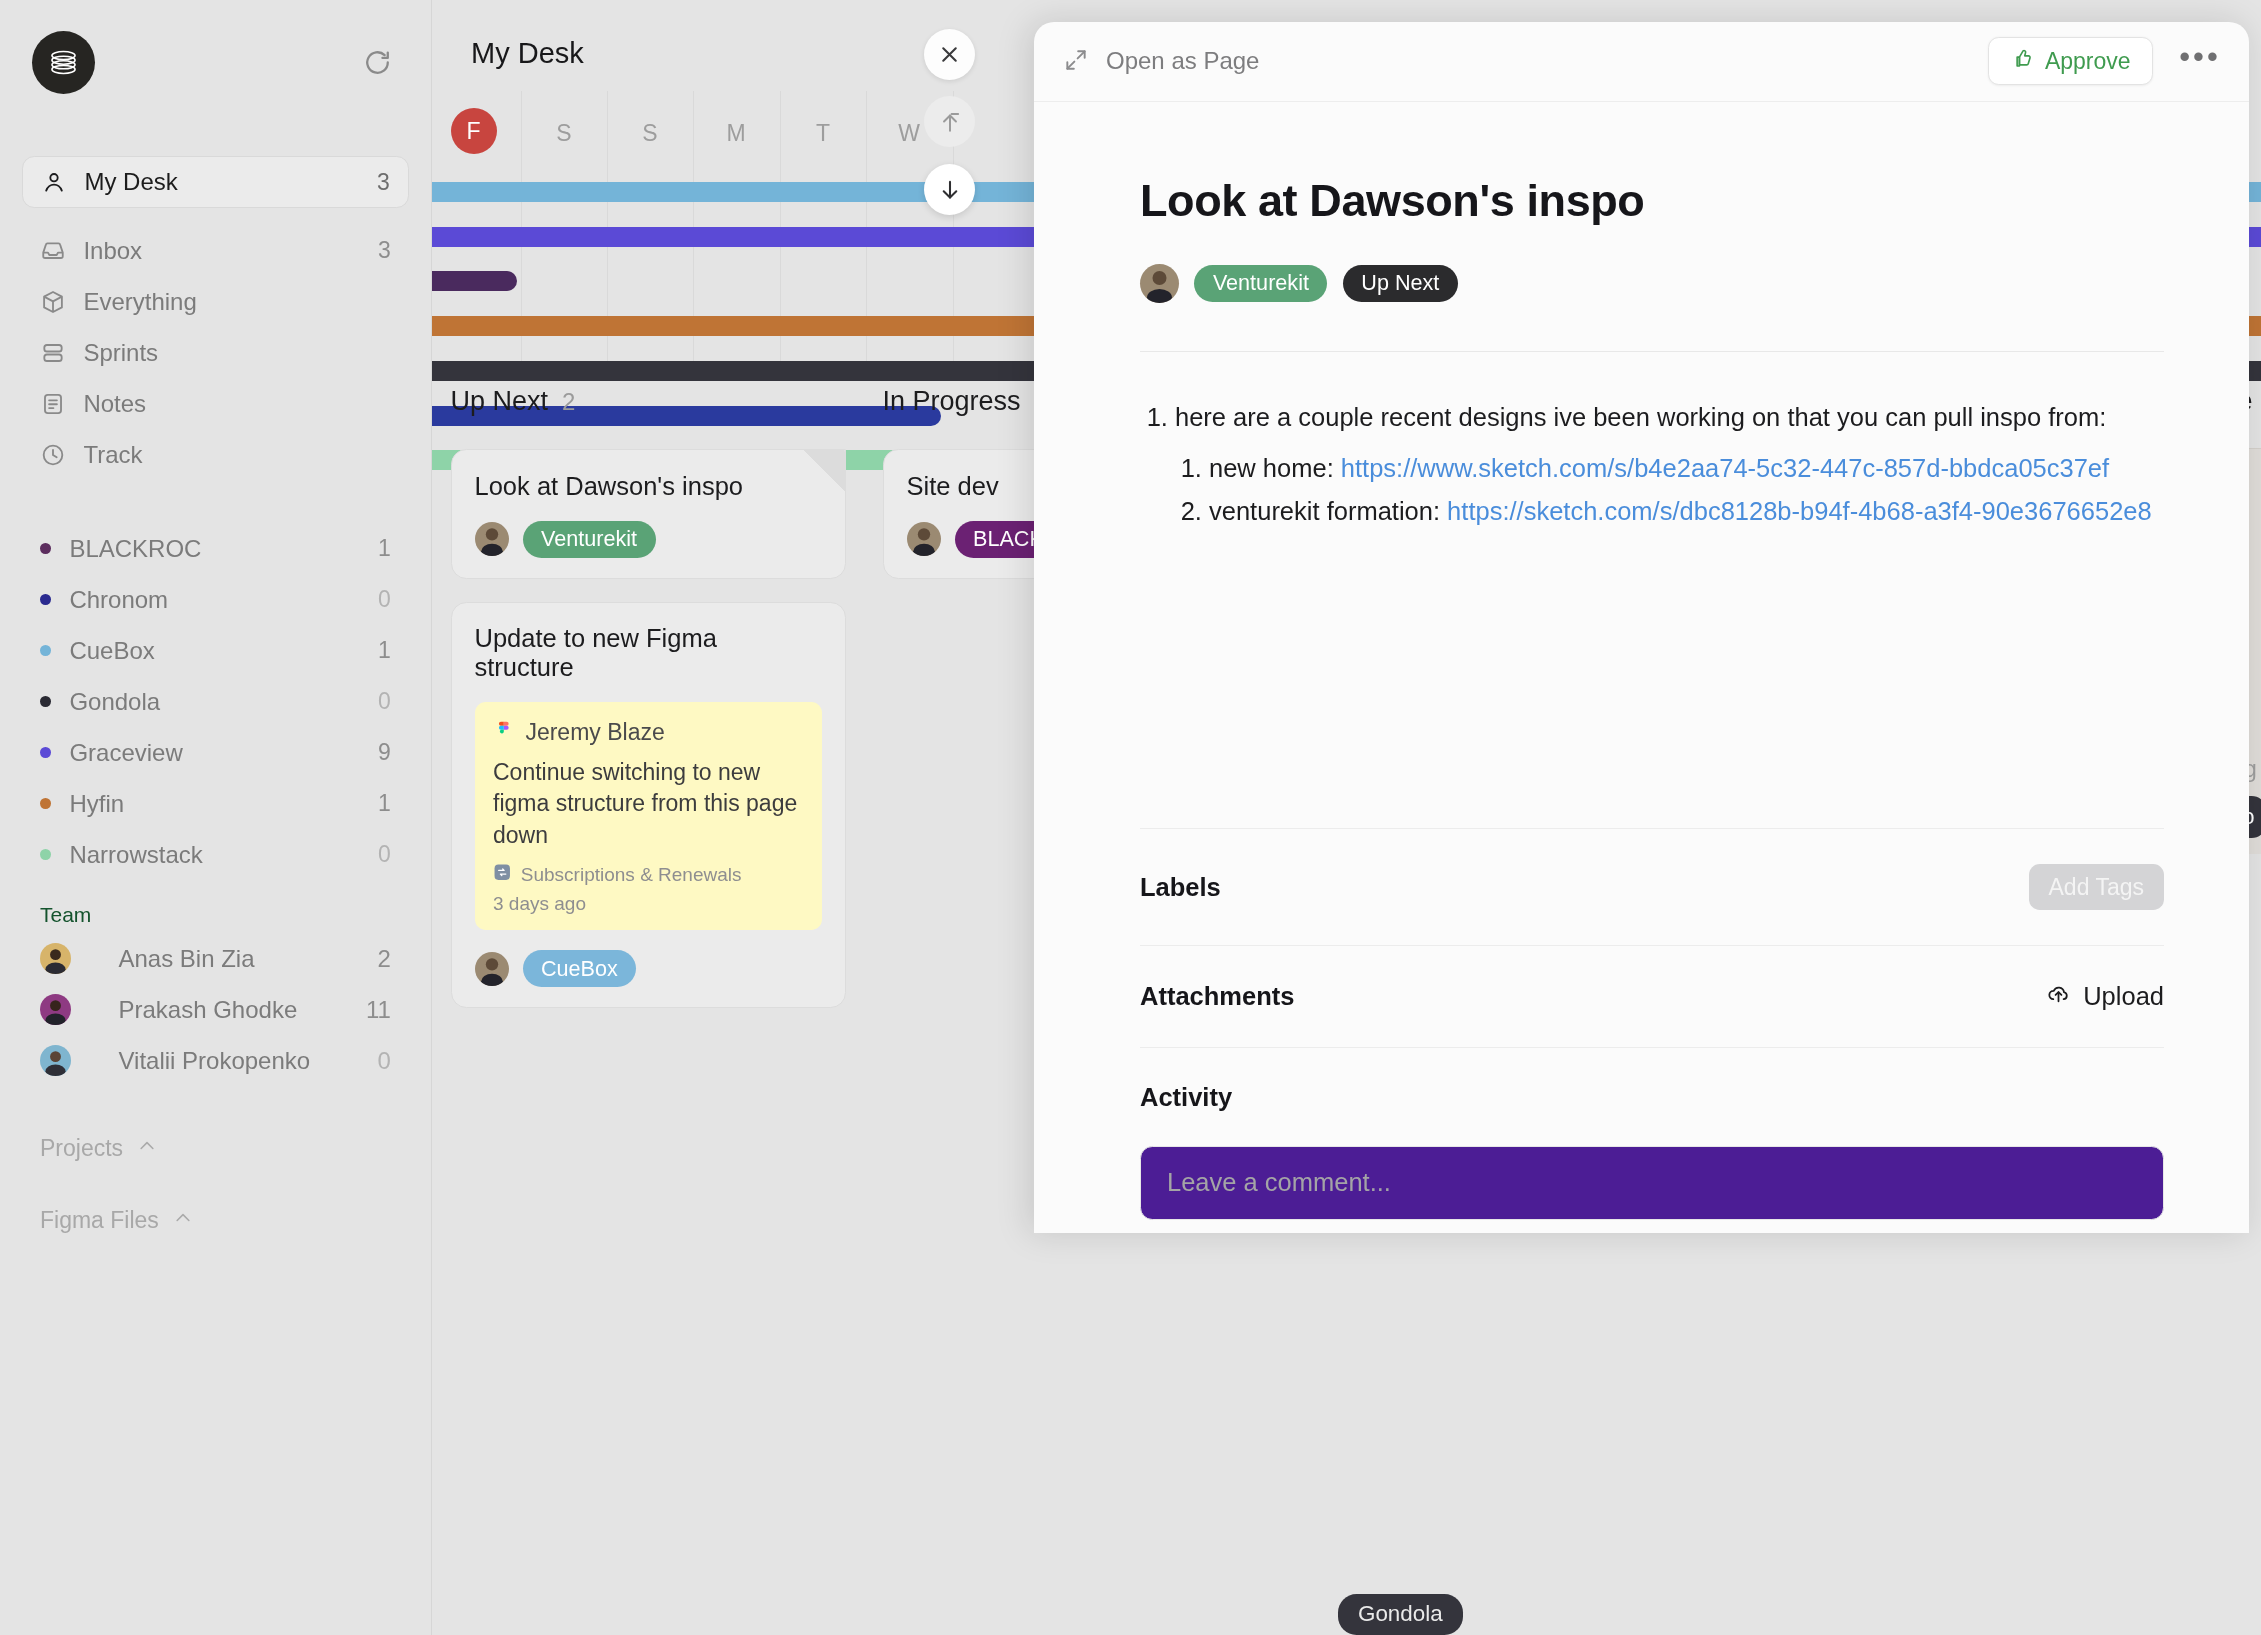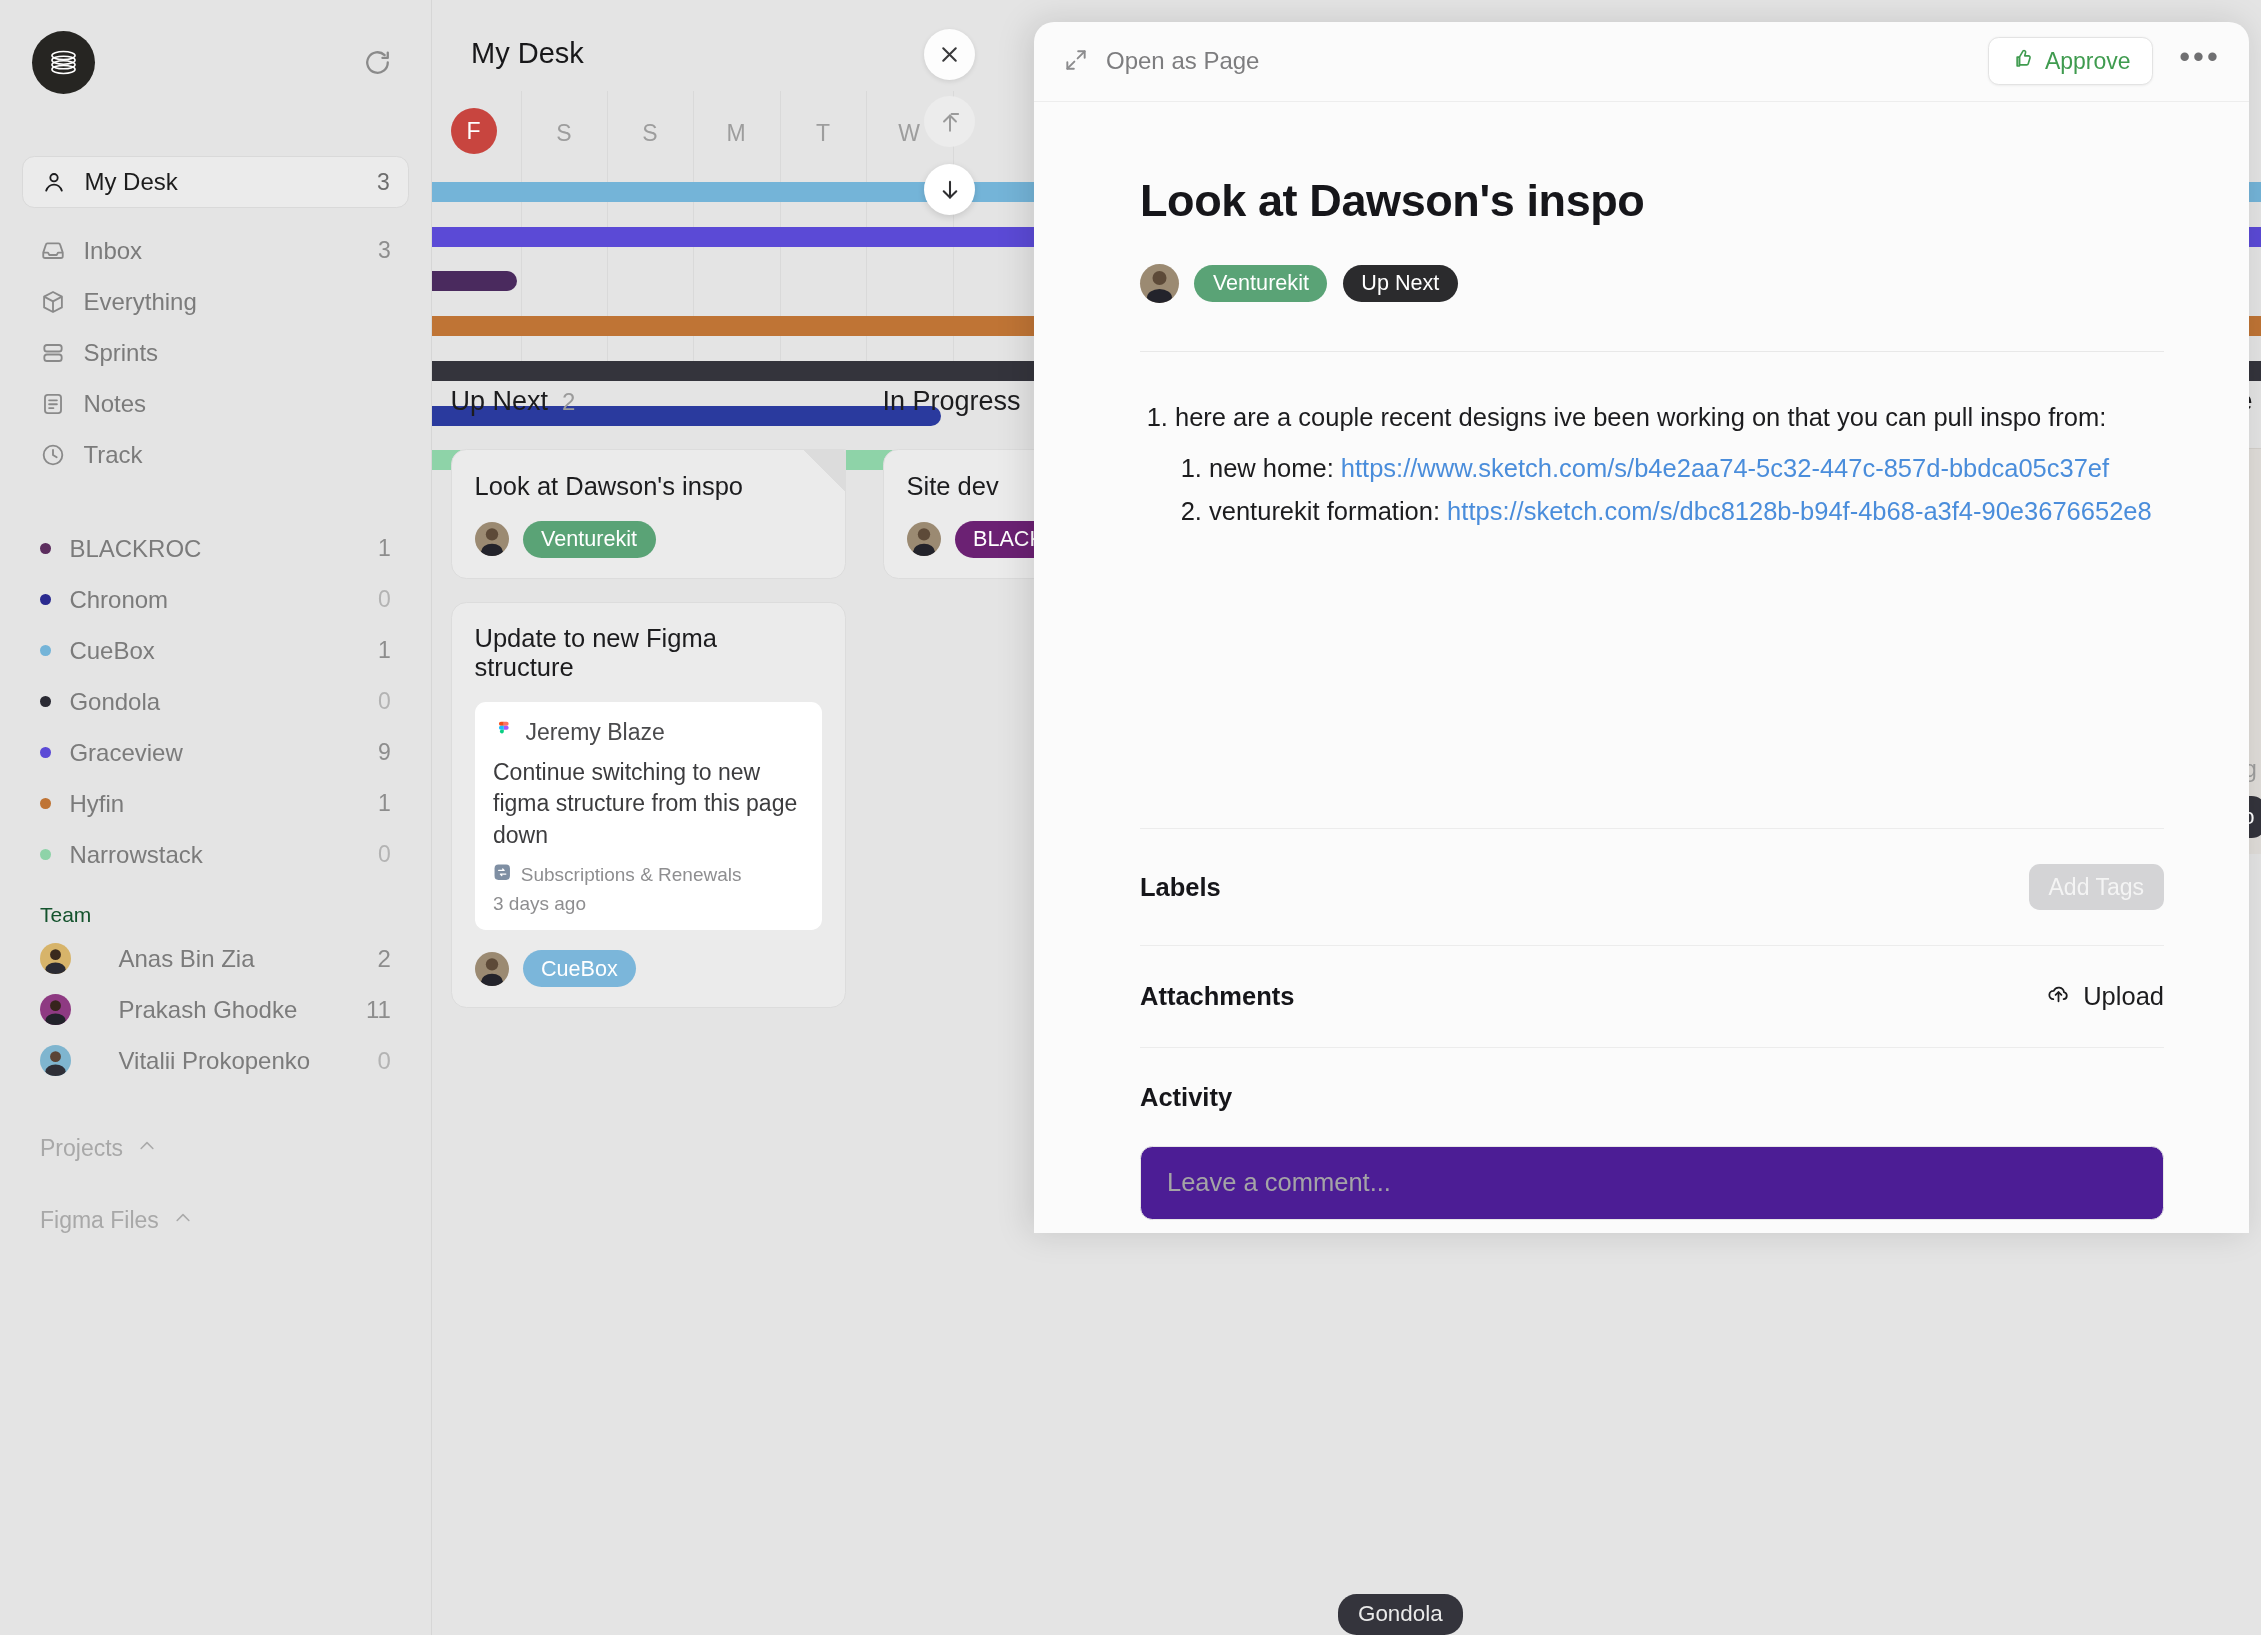--- a/index.html
+++ b/index.html
@@ -143,21 +143,21 @@
   }
   .card-title { font-size: 25.5px; color: #1c1c1e; margin-bottom: 20px; }
   .card-meta { display: flex; align-items: center; gap: 14px; }
   .card-avatar { width: 34px; height: 34px; border-radius: 50%; overflow: hidden; flex: none; position: relative; }
   .pill {
     display: inline-flex; align-items: center;
     height: 37px; padding: 0 18.5px; border-radius: 18.5px;
     font-size: 21.6px; color: #fff; white-space: nowrap; text-align: right;
   }
   .embed {
-    background: #ffffff; border-radius: 10.8px;
+    background: #fef9c3; border-radius: 10.8px;
     padding: 17px 18.5px 15.4px 18.5px; margin-bottom: 20px;
   }
   .embed-head { display: flex; align-items: center; gap: 10.8px; margin-bottom: 10.8px; }
   .embed-name { font-size: 23px; color: #4a4a4c; }
   .embed-body { font-size: 23px; color: #3c3c3e; line-height: 1.36; margin-bottom: 12.3px; }
   .embed-src { display: flex; align-items: center; gap: 9.3px; font-size: 19px; color: #8e8e90; margin-bottom: 6.2px; }
   .embed-time { font-size: 19px; color: #8e8e90; }
 
   
   .peek {

